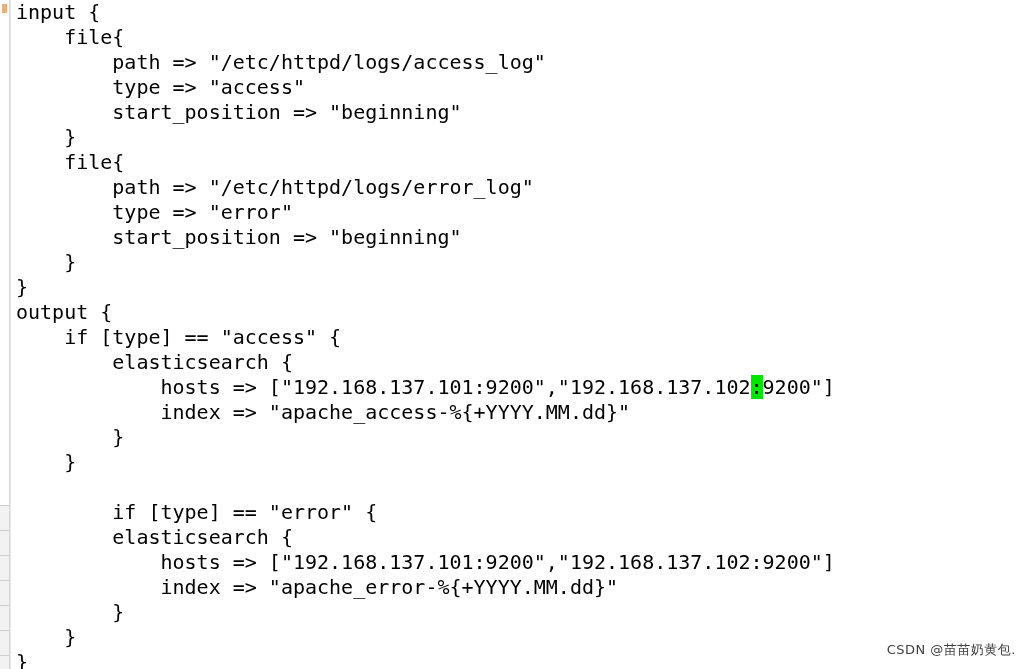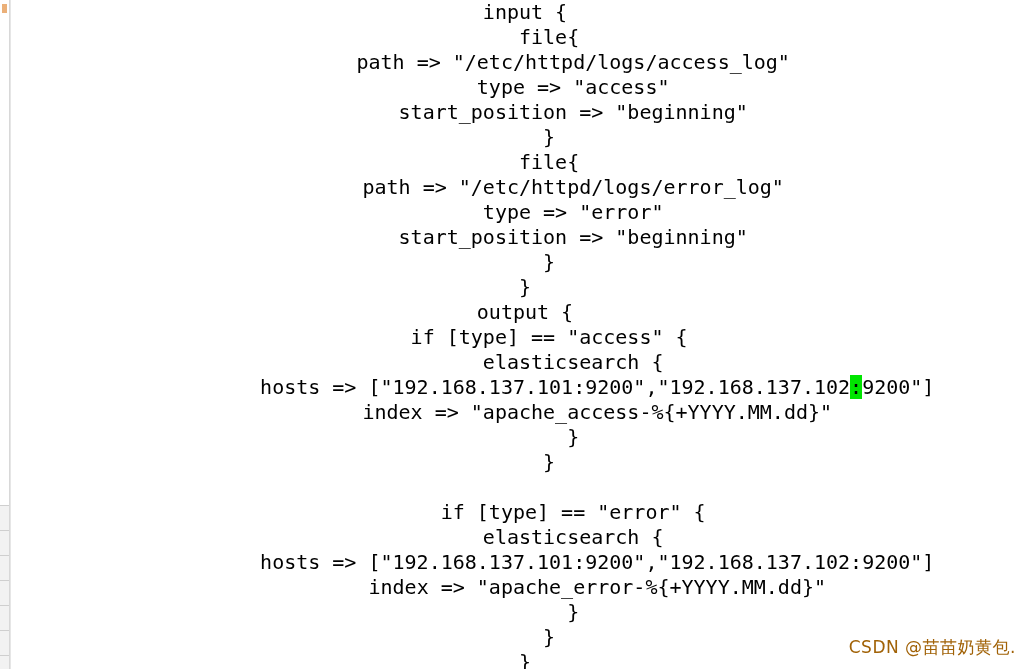--- a/index.html
+++ b/index.html
@@ -88,36 +88,35 @@
     font-size: 20px;
     line-height: 25px;
     color: #000000;
     white-space: pre;
     letter-spacing: 0;
   }
   .line {
     height: 25px;
     white-space: pre;
     color: #000000;
-    text-align: center;
   }
   
   .hl {
     background: #00e500;
     color: #000000;
   }
 
   
   #watermark {
     position: absolute;
     right: 18px;
     bottom: 10px;
     font-family: "DejaVu Sans", "Liberation Sans", sans-serif;
-    font-size: 17px;
-    color: #a16207;
+    font-size: 13px;
+    color: #404040;
     letter-spacing: .5px;
     white-space: nowrap;
     user-select: none;
   }
 </style>
 </head>
 <body>
 
 <div id="editor">
 

